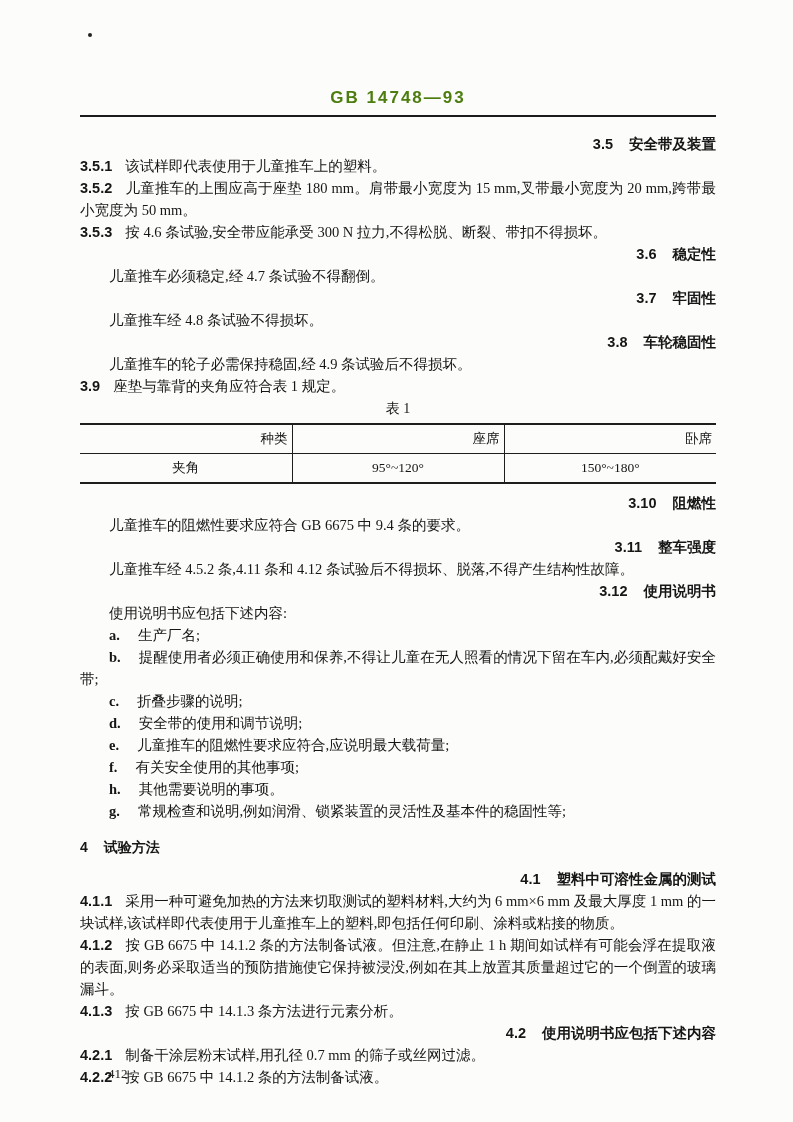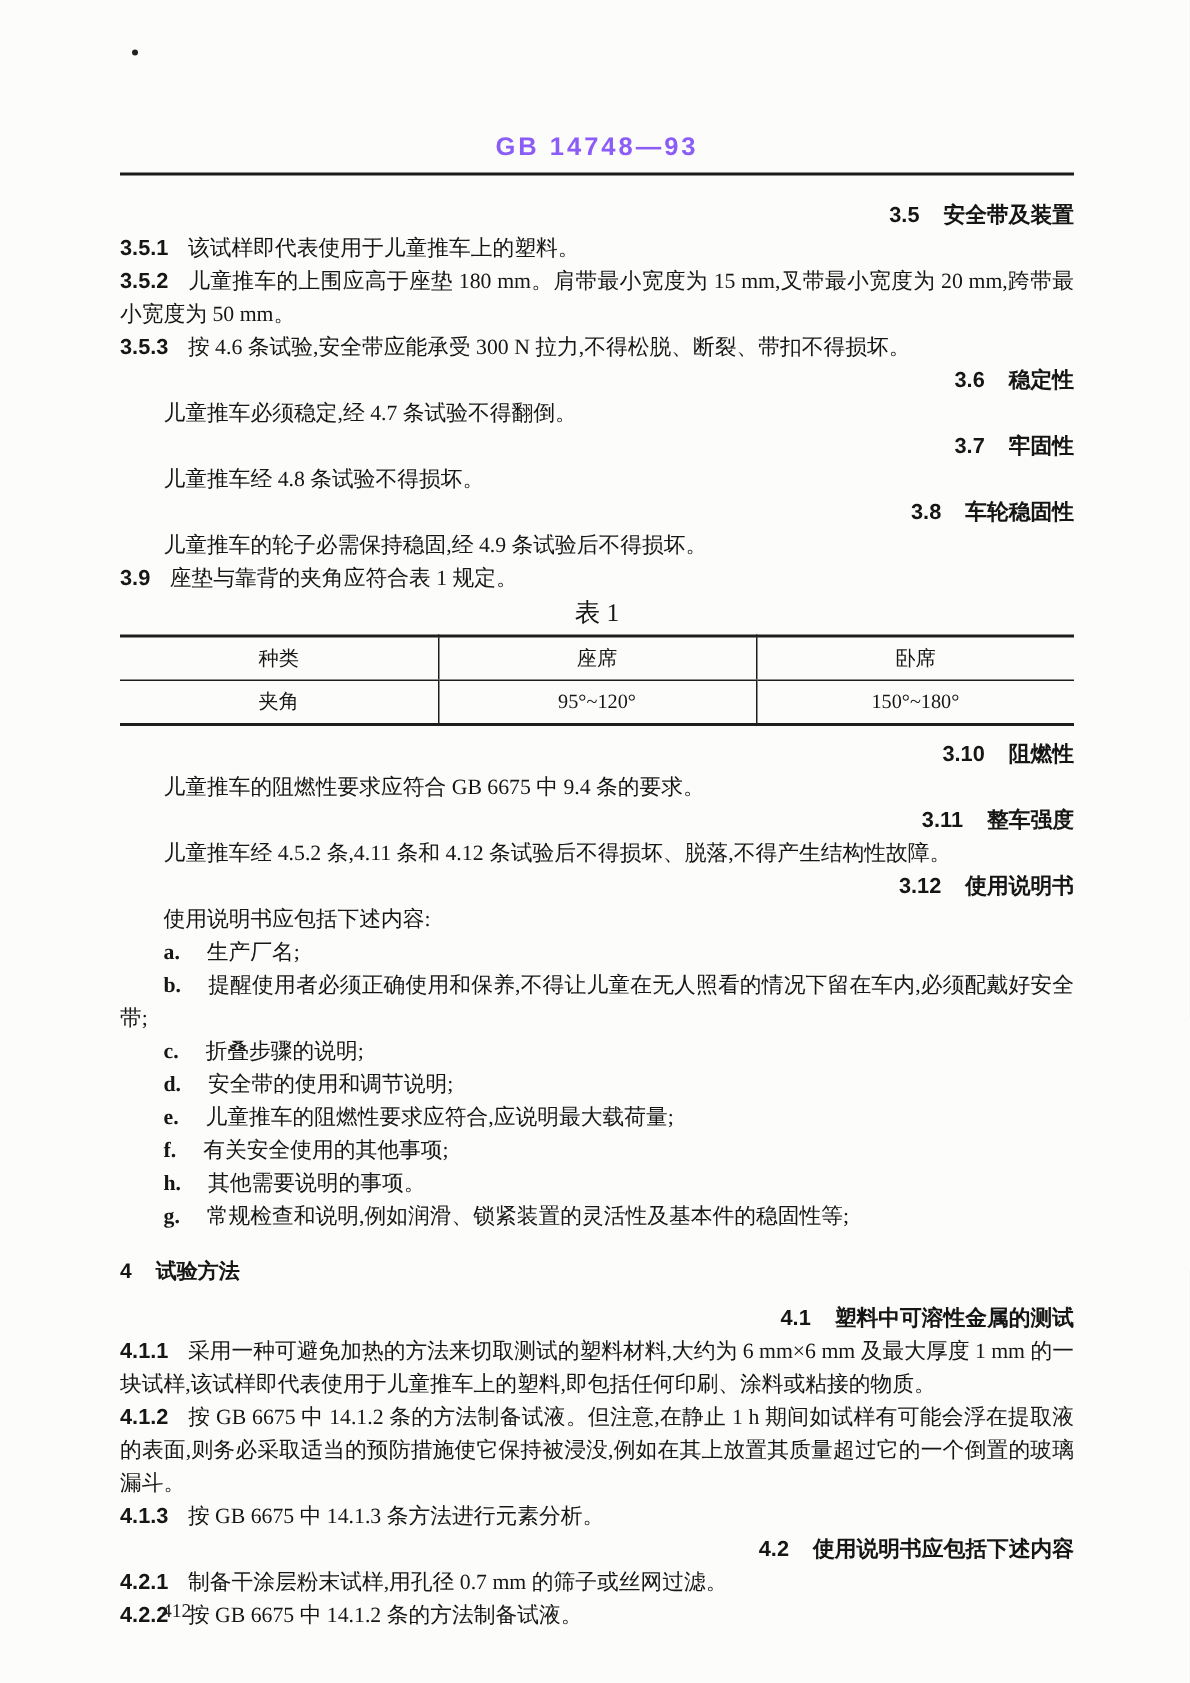--- a/index.html
+++ b/index.html
@@ -19,21 +19,21 @@
     position:absolute;
     left:80px; top:88px;
     width:636px;
   }
   .gb-header{
     text-align:center;
     font-family:"Liberation Sans", sans-serif;
     font-weight:bold;
     font-size:17px;
     letter-spacing:2px;
-    color:#8b5cf6;
+    color:#4d7c0f;
     margin-bottom:7px;
   }
   .header-rule{
     border:none;
     border-top:2.5px solid #1b1b1b;
     margin:0 0 16px 0;
   }
   p{margin:0; line-height:22px; font-size:14.5px; text-align:justify;}
   .clause-head{
     font-family:"Liberation Sans", sans-serif;
@@ -57,39 +57,39 @@
     white-space:nowrap;
   }
   .body-ind{text-indent:2em;}
   .list-item{text-indent:2em;}
   .list-item .ltr{
     font-weight:bold;
     margin-right:18px;
   }
   .tcap{
     text-align:center;
-    font-size:17px;
+    font-size:14px;
     line-height:20px;
     margin:2px 0 4px 0;
   }
   table.t1{
     width:100%;
     border-collapse:collapse;
     border-top:2.5px solid #1e1e1e;
     border-bottom:2.5px solid #1e1e1e;
     margin-bottom:8px;
   }
   table.t1 th, table.t1 td{
     font-size:13.5px;
     font-weight:normal;
     text-align:center;
     padding:5px 4px;
     width:33.3%;
   }
-  table.t1 th{border-bottom:1.5px solid #1e1e1e;}
+  table.t1 th{border-bottom:1.5px solid #1e1e1e;text-align:right;}
   table.t1 th:not(:first-child), table.t1 td:not(:first-child){
     border-left:1.5px solid #1e1e1e;
   }
   .page-number{
     position:absolute;
     left:108px; top:1066px;
     font-size:13px;
     color:#222;
   }
   .speck{

